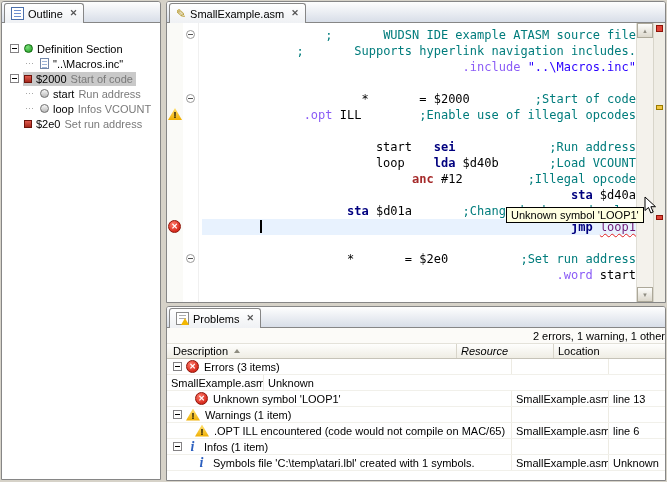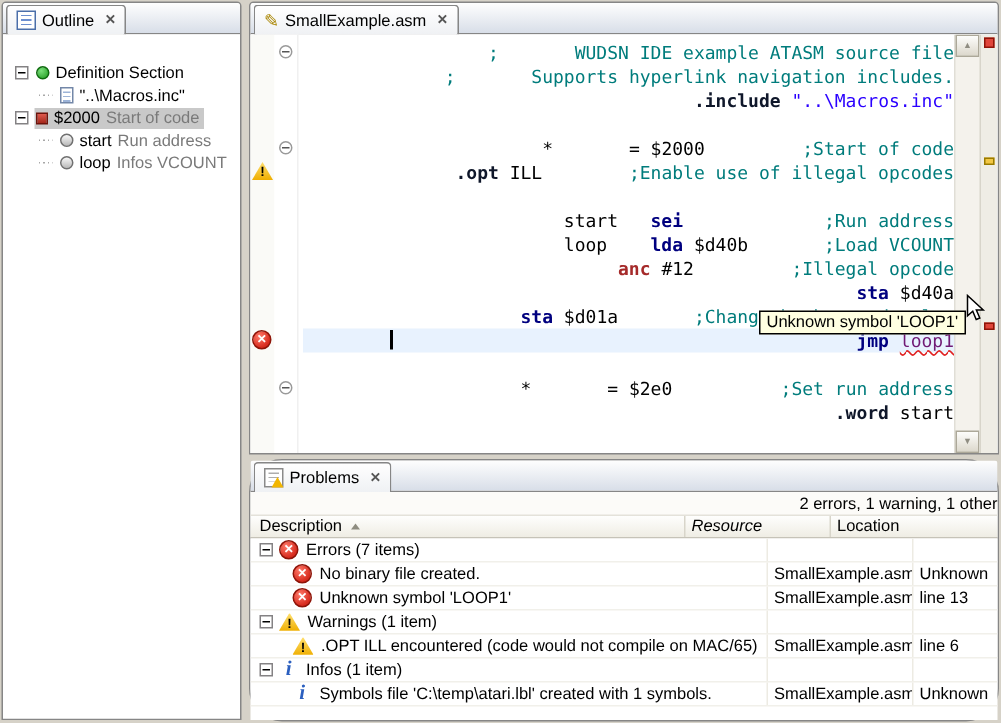--- a/index.html
+++ b/index.html
@@ -4,21 +4,21 @@
 <style>
   * { box-sizing: border-box; margin: 0; padding: 0; }
   html,body { width:667px; height:482px; }
   body { font-family:"Liberation Sans",sans-serif; font-size:11px; background:#D6D2C8; overflow:hidden; }
 
   .screen { position:relative; width:667px; height:482px; background:#D6D2C8; overflow:hidden;text-align:right; }
 
   .view { position:absolute; background:#fff; border:1px solid #868686; border-radius:3px 3px 0 0; }
   .outline-view  { left:1px;   top:1px;   width:160px; height:479px; }
   .editor-view   { left:166px; top:1px;   width:500px; height:302px; }
-  .problems-view { left:166px; top:306px; width:500px; height:175px;border-radius:22px; }
+  .problems-view { left:166px; top:306px; width:500px; height:175px; }
 
   
   .tabbar { height:21px; background:linear-gradient(#FEFEFE,#D8DEE8); border-bottom:1px solid #868686;
             display:flex; align-items:flex-end; padding-left:2px; border-radius:2px 2px 0 0; }
   .tab { display:flex; align-items:center; gap:4px; height:20px; padding:0 6px; margin-bottom:-1px;
          background:linear-gradient(#FFFFFF,#EFF1F4); border:1px solid #868686; border-bottom:none;
          border-radius:3px 3px 0 0; position:relative; z-index:2; white-space:nowrap; }
   .tab-label { font-size:11px; color:#000; }
   .close { font-size:9px; font-weight:bold; color:#555; margin-left:3px; line-height:1; }
 
@@ -74,21 +74,21 @@
   .annotation-ruler { position:absolute; left:0; top:0; width:16px; bottom:0; background:#FAFAF7; }
   .fold-margin { position:absolute; left:16px; top:0; width:16px; bottom:0; background:#fff; border-right:1px solid #F0F0F0; }
   .code-area { position:absolute; left:32px; top:0; right:29px; bottom:0; padding:4px 0 0 3px;
       font-family:"DejaVu Sans Mono","Liberation Mono",monospace; font-size:12px; line-height:16px;
       white-space:pre; overflow:hidden; }
   .code-line { height:16px; position:relative; }
   .current-line { background:#E8F2FE; }
   .caret { position:absolute; top:1px; width:2px; height:13px; background:#000; }
 
   .tok-comment   { color:#007C7C; }
-  .tok-directive { color:#0f172a; font-weight:bold; }
+  .tok-directive { color:#8b5cf6; font-weight:normal; }
   .tok-string    { color:#2A00FF; }
   .tok-opcode    { color:#00007F; font-weight:bold; }
   .tok-illegal   { color:#A52A2A; font-weight:bold; }
   .tok-plain, .tok-label { color:#000; }
   .tok-error-ref { color:#701a75; text-decoration:underline wavy #E02020 1px; text-underline-offset:2px; }
 
   .fold-minus { position:absolute; left:3px; width:9px; height:9px; border:1px solid #9A9A9A; border-radius:50%; background:#fff; }
   .fold-minus::before { content:""; position:absolute; left:1px; right:1px; top:3px; height:1px; background:#555; }
   .gutter-icn { position:absolute; left:1px; }
 
@@ -178,20 +178,28 @@
         </div>
         <div class="tree-row child">
           <span class="indent" style="width: 16px;"></span>
           <span class="expander-spacer"></span>
           <span class="selwrap">
             <span class="icn icn-gray-circle"></span>
             <span class="tree-label">loop</span>
             <span class="secondary">Infos VCOUNT</span>
           </span>
         </div>
+        <div class="tree-row">
+          <span class="expander-spacer"></span>
+          <span class="selwrap">
+            <span class="icn icn-red-square"></span>
+            <span class="tree-label">$2e0</span>
+            <span class="secondary">Set run address</span>
+          </span>
+        </div>
       </div>
   </section>
 
   <section class="view editor-view">
     <div class="tabbar">
       <div class="tab">
         <span class="icn icn-pencil">✎</span>
         <span class="tab-label">SmallExample.asm</span>
         <span class="close">✕</span>
       </div>
@@ -239,31 +247,26 @@
       </div>
       <div class="phcell loc">
         <span>Location</span>
       </div>
     </div>
     <div class="ptable-body">
         <div class="prow">
           <div class="pcell desc">
             <span class="expander"></span>
             <span class="icn icn-error"></span>
-            <span class="ptext">Errors (7 items)</span>
+            <span class="ptext">Errors (3 items)</span>
           </div>
           <div class="pcell res"></div>
           <div class="pcell loc"></div>
         </div>
         <div class="prow">
-          <div class="pcell desc">
-            <span class="child-indent"></span>
-            <span class="icn icn-error"></span>
-            <span class="ptext">No binary file created.</span>
-          </div>
           <div class="pcell res">SmallExample.asm</div>
           <div class="pcell loc">Unknown</div>
         </div>
         <div class="prow">
           <div class="pcell desc">
             <span class="child-indent"></span>
             <span class="icn icn-error"></span>
             <span class="ptext">Unknown symbol 'LOOP1'</span>
           </div>
           <div class="pcell res">SmallExample.asm</div>

